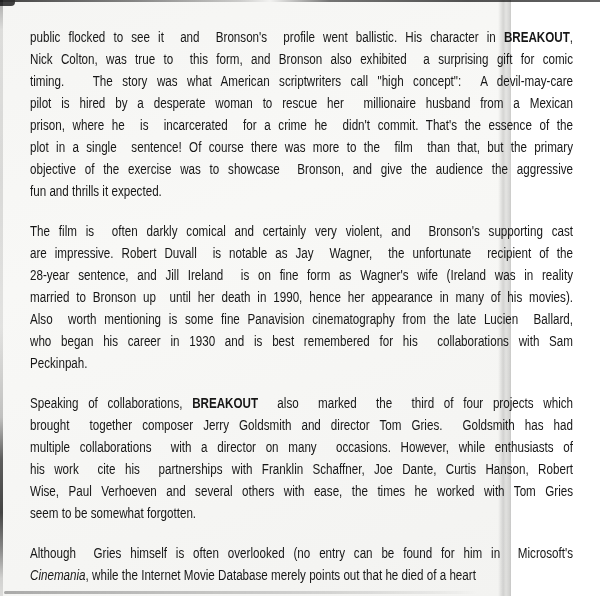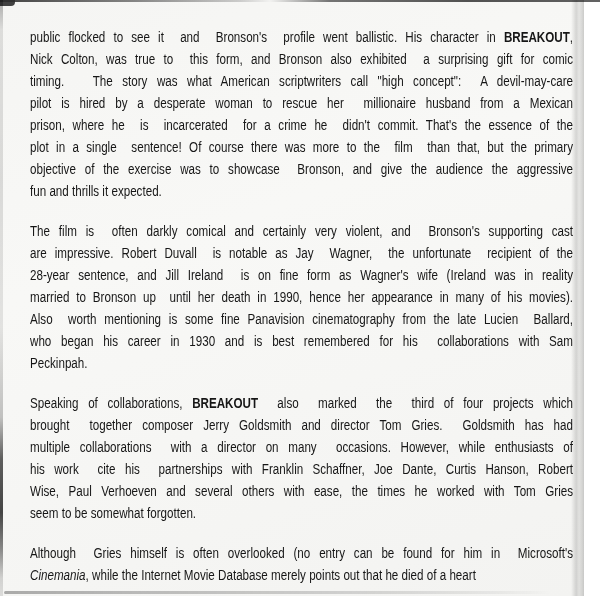--- a/index.html
+++ b/index.html
@@ -2,21 +2,21 @@
 <html><head>
 <meta charset="utf-8">
 <style>
   html, body { margin: 0; padding: 0; }
   body {
     width: 600px; height: 596px; overflow: hidden;
     background: #ffffff;
     font-family: "Liberation Sans", "DejaVu Sans", sans-serif;
   }
   .page {
-    position: relative; width: 584px; height: 596px;
+    position: relative; width: 511px; height: 596px;
     background: linear-gradient(160deg, #f5f5f3 0%, #f8f8f6 38%, #f3f3f1 100%);
   }
   
   .text-area {
     position: absolute; left: 30px; top: 26px; width: 724px;
     transform: scaleX(0.75); transform-origin: 0 0;
     color: #161616; font-size: 15.5px; line-height: 22px; font-weight: 500;
   }
   .paragraph { margin: 0 0 18px 0; }
   .line { text-align: justify; text-align-last: justify; }

